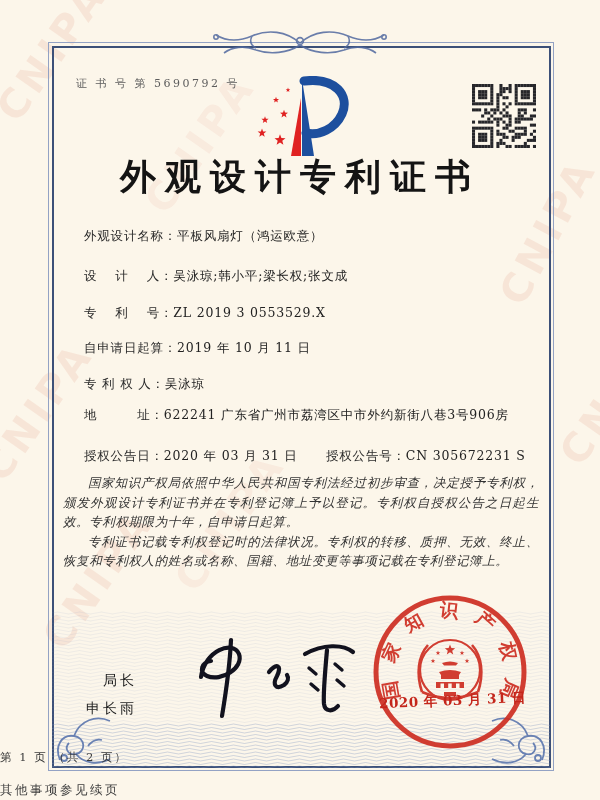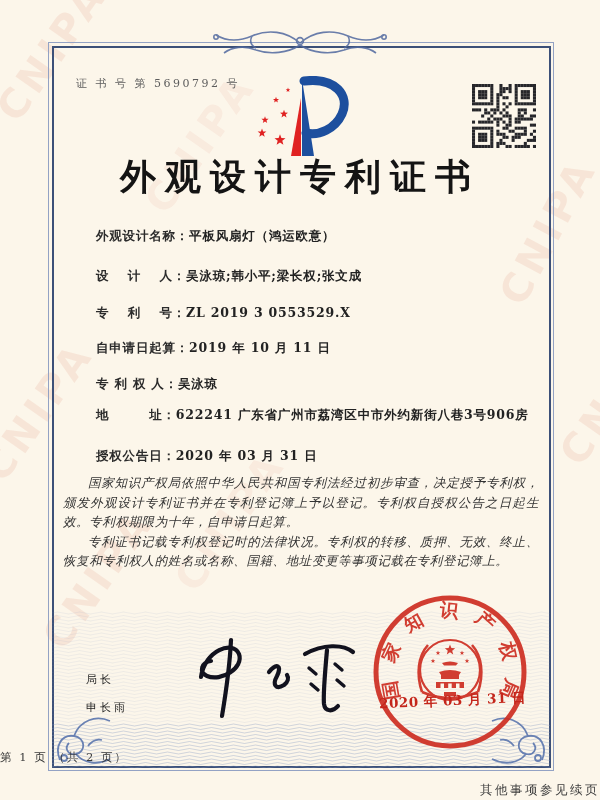--- a/index.html
+++ b/index.html
@@ -26,37 +26,37 @@
   .corner.bl{left:54px;top:708px;}
   .corner.br{left:490px;top:708px;transform:scaleX(-1);}
   #waves{position:absolute;left:52px;top:610px;width:498px;height:158px;}
   .cert-no{position:absolute;left:76px;top:76px;font-size:11px;
     letter-spacing:2.5px;color:#5c5c5c;}
   .logo{position:absolute;left:240px;top:76px;width:122px;height:84px;}
   .qr{position:absolute;left:472px;top:84px;width:64px;height:64px;}
   .title{position:absolute;left:0;top:153px;width:100%;text-align:center;
     font-size:36px;font-weight:bold;letter-spacing:9px;color:#141414;}
   .fields{position:absolute;left:84px;top:228px;width:462px;font-size:12.5px;}
-  .frow{position:absolute;left:12px;white-space:nowrap;letter-spacing:0.8px;font-weight:bold;}
+  .frow{position:absolute;left:0;white-space:nowrap;letter-spacing:0.8px;}
   .frow .lbl{color:#2b2b2b;}
   .frow .val{color:#222;}
   .pair2{position:absolute;left:242px;top:0;white-space:nowrap;}
   .paras{position:absolute;left:63px;top:473px;width:476px;font-size:12.5px;
     line-height:19.5px;color:#333;text-align:justify;}
   .paras p{margin:0;text-indent:2em;letter-spacing:0.6px;font-style:italic;}
-  .officer{position:absolute;left:86px;top:666px;font-size:11px;
-    letter-spacing:3px;color:#1d1d1d;line-height:28px;}
+  .officer{position:absolute;left:86px;top:666px;font-size:14px;
+    letter-spacing:3px;color:#1d1d1d;line-height:28px;text-align:right;}
   .signature{position:absolute;left:185px;top:632px;width:175px;height:90px;}
   .seal{position:absolute;left:370px;top:592px;width:160px;height:160px;opacity:0.9;}
   .seal-date{position:absolute;left:379px;top:692px;font-size:13.5px;
     color:#c4261b;letter-spacing:0.5px;transform:rotate(-2.5deg);
     white-space:nowrap;font-weight:bold;}
   .page-num{position:absolute;left:0;top:750px;width:100%;text-align:left;
     font-size:11.5px;letter-spacing:2px;color:#3a3a3a;}
-  .cont-note{position:absolute;left:0;top:782px;width:100%;text-align:right;
+  .cont-note{position:absolute;left:0;top:782px;width:100%;text-align:left;
     font-size:12.5px;letter-spacing:2.5px;color:#3d3d3d;}
 </style>
 </head>
 <body>
 
 <div class="page">
 
   <span class="wm" style="left:-28px;top:28px">CNIPA</span>
   <span class="wm" style="left:120px;top:120px;color:rgba(222,140,120,0.10)">CNIPA</span>
   <span class="wm" style="left:468px;top:208px;transform:rotate(-62deg)">CNIPA</span>
@@ -404,20 +404,23 @@
       <span class="lbl">自申请日起算：</span><span class="val">2019 年 10 月 11 日</span>
     </div>
     <div class="frow" style="top:148px">
       <span class="lbl">专 利 权 人：</span><span class="val">吴泳琼</span>
     </div>
     <div class="frow" style="top:179px">
       <span class="lbl">地　　　址：</span><span class="val">622241 广东省广州市荔湾区中市外约新街八巷3号906房</span>
     </div>
     <div class="frow" style="top:220px;width:462px">
       <span class="lbl">授权公告日：</span><span class="val">2020 年 03 月 31 日</span>
+      <span class="pair2">
+        <span class="lbl">授权公告号：</span><span class="val">CN 305672231 S</span>
+      </span>
     </div>
   </div>
 
   <div class="paras">
     <p>国家知识产权局依照中华人民共和国专利法经过初步审查，决定授予专利权，颁发外观设计专利证书并在专利登记簿上予以登记。专利权自授权公告之日起生效。专利权期限为十年，自申请日起算。</p>
     <p>专利证书记载专利权登记时的法律状况。专利权的转移、质押、无效、终止、恢复和专利权人的姓名或名称、国籍、地址变更等事项记载在专利登记簿上。</p>
   </div>
 
   <div class="officer">
     <div>局长</div>

